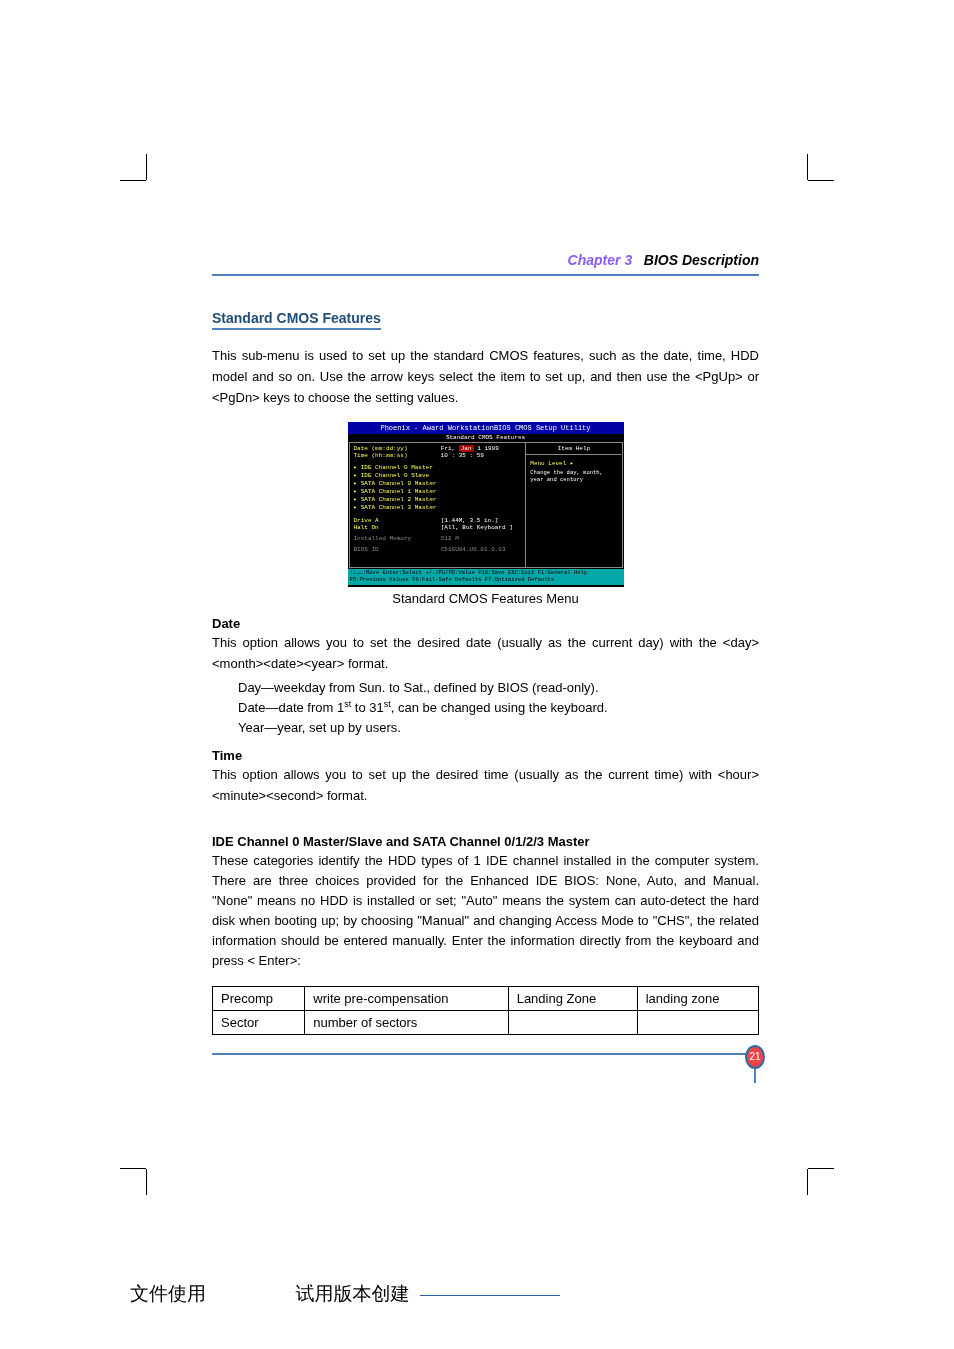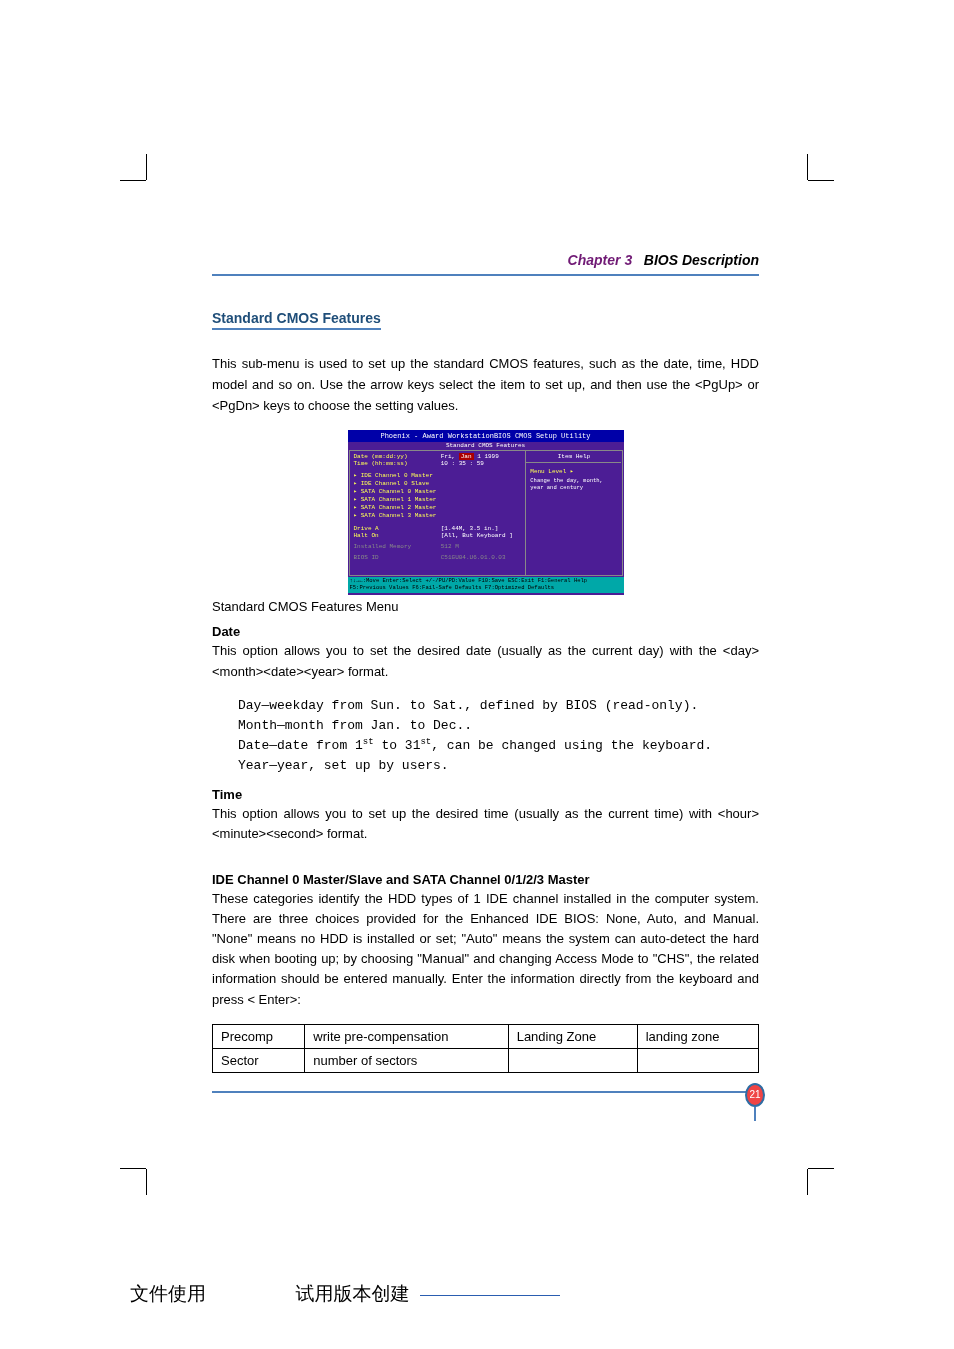--- a/index.html
+++ b/index.html
@@ -28,41 +28,41 @@
     top: 252px;
     width: 547px;
   }
   .chapter-head {
     text-align: right;
     font-style: italic;
     font-weight: bold;
     font-size: 14px;
     padding-bottom: 4px;
   }
-  .chapter-head .num { color: #701a75; }
+  .chapter-head .num { color: #8b5cf6; }
   .rule-blue { border: none; border-top: 2px solid #4f81bd; margin-top: 2px; }
   .section-title {
     color: #1f4e79;
     font-weight: bold;
     font-size: 14px;
     margin-top: 34px;
     display: inline-block;
     border-bottom: 2px solid #4f81bd;
     padding-bottom: 2px;
   }
   .para {
     font-size: 13px;
     line-height: 1.6;
-    margin-top: 24px;
+    margin-top: 16px;
     text-align: justify;
   }
   .bios-img {
     width: 276px;
     height: 165px;
-    background: #4c1d95;
+    background: #000000;
     margin: 14px auto 4px auto;
     display: block;
     position: relative;
     font-family: "Courier New", monospace;
     font-size: 6px;
     color: #ccc;
     overflow: hidden;
   }
   .bios-img .top { background:#0000a8; text-align:center; padding:2px 0; font-size:7px; color:#fff; }
   .bios-img .subtop { text-align:center; font-size:6px; color:#fff; }
@@ -71,24 +71,24 @@
   .bios-img .leftcol .row { display:flex; }
   .bios-img .leftcol .row .lbl { color:#ffff55; width:52%; }
   .bios-img .leftcol .row .val { color:#fff; }
   .bios-img .leftcol .row .highlighted { background:#a00; color:#fff; padding:0 2px; }
   .bios-img .leftcol .disabled { color:#888; }
   .bios-img .rightcol { width:35%; padding:2px 4px; }
   .bios-img .rightcol .hdr { color:#fff; text-align:center; }
   .bios-img .rightcol .menu { color:#ffff55; margin-top:4px; }
   .bios-img .rightcol .help { color:#fff; margin-top:2px; font-size:5.5px; }
   .bios-img .footer { background:#00a8a8; color:#000; font-size:5.5px; padding:1px 2px; line-height:1.2; }
-  .caption { text-align:left; font-size:13px; margin-bottom:8px; }
+  .caption { text-align:center; font-size:13px; margin-bottom:8px; }
   .subhead { font-weight: bold; font-size: 13px; margin-top: 10px; }
   .body-text { font-size: 13px; line-height: 1.55; text-align: justify; margin-top: 2px; }
-  .indent-list { font-size: 13px; line-height: 1.55; margin-left: 26px; margin-top: 14px; font-family: Liberation Mono, monospace; }
+  .indent-list { font-size: 13px; line-height: 1.55; margin-left: 26px; margin-top: 4px; }
   .sup { font-size: 9px; vertical-align: super; }
   table.hdd {
     border-collapse: collapse;
     width: 100%;
     margin-top: 14px;
     font-size: 13px;
   }
   table.hdd td { border: 1px solid #000; padding: 4px 8px; }
   .page-footer-rule {
     border: none; border-top: 2px solid #4f81bd; margin-top: 18px;
@@ -209,21 +209,20 @@
       <div>↑↓→←:Move  Enter:Select  +/-/PU/PD:Value  F10:Save  ESC:Exit  F1:General Help</div>
       <div>F5:Previous Values    F6:Fail-Safe Defaults    F7:Optimized Defaults</div>
     </div>
   </div>
   <div class="caption">Standard CMOS Features Menu</div>
 
   <div class="subhead">Date</div>
   <div class="body-text">This option allows you to set the desired date (usually as the current day) with the &lt;day&gt;&lt;month&gt;&lt;date&gt;&lt;year&gt; format.</div>
   <div class="indent-list">
     <div>Day—weekday from Sun. to Sat., defined by BIOS (read-only).</div>
-    <div>Month—month from Jan. to Dec..</div>
     <div><span>Date—date from 1</span><span class="sup">st</span><span> to 31</span><span class="sup">st</span><span>, can  be changed using the keyboard.</span></div>
     <div>Year—year, set up by users.</div>
   </div>
 
   <div class="subhead">Time</div>
   <div class="body-text">This option allows you to set up the desired time (usually as the current time) with &lt;hour&gt;&lt;minute&gt;&lt;second&gt; format.</div>
 
   <div class="subhead" style="margin-top:28px">IDE Channel 0 Master/Slave and SATA Channel 0/1/2/3 Master</div>
   <div class="body-text">These categories identify the HDD types of 1 IDE channel installed in the computer system. There are three choices provided for the Enhanced IDE BIOS: None, Auto, and Manual. "None" means no HDD is installed or set; "Auto" means the system can auto-detect the hard disk when booting up; by choosing "Manual" and changing Access Mode to "CHS", the related information should be entered manually. Enter the information directly from the keyboard and press &lt; Enter&gt;:</div>
 

